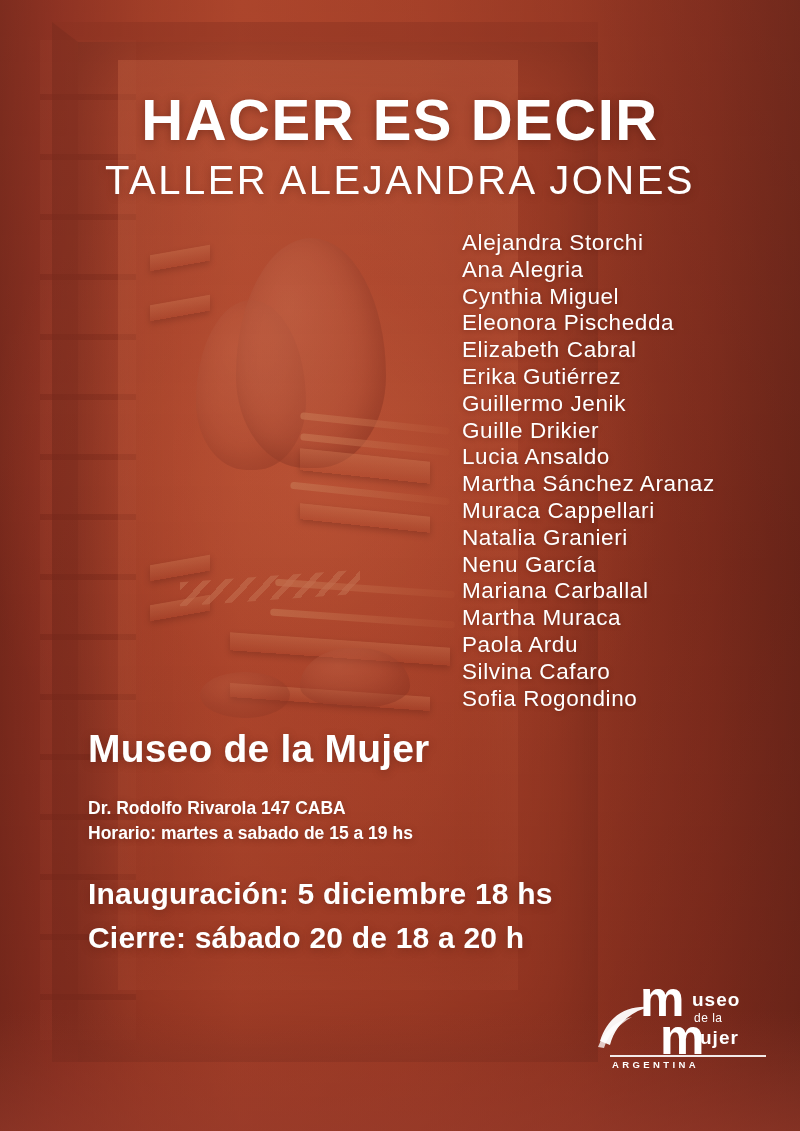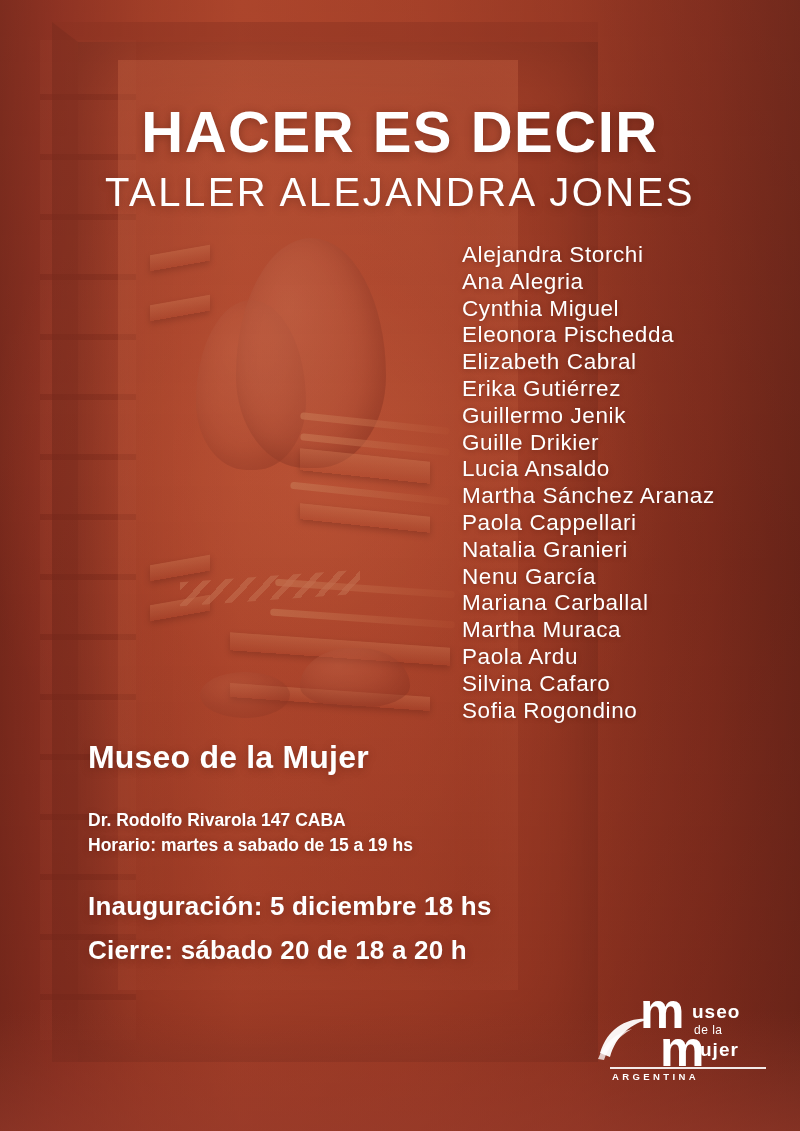--- a/index.html
+++ b/index.html
@@ -153,21 +153,20 @@
     left: 0; right: 0; bottom: 0;
     height: 120px;
     background: linear-gradient(180deg, rgba(158,64,46,0.0), rgba(152,60,44,0.55));
   }
 
   
   .content {
     position: absolute;
     inset: 0;
     color: #fff;
-    margin-top: 12px;
   }
 
   .title {
     position: absolute;
     left: 0; right: 0;
     top: 86px;
     text-align: center;
     font-size: 58px;
     font-weight: 700;
     letter-spacing: 1.5px;
@@ -192,40 +191,40 @@
     line-height: 26.8px;
     letter-spacing: 0.6px;
     text-shadow: 0 1px 5px rgba(80,24,14,0.40);
   }
   .artists div { white-space: nowrap; }
 
   .venue {
     position: absolute;
     left: 88px;
     top: 727px;
-    font-size: 32px;
+    font-size: 39px;
     font-weight: 700;
     letter-spacing: 0.2px;
     text-shadow: 0 2px 8px rgba(80,24,14,0.40);
   }
   .addr {
     position: absolute;
     left: 88px;
     top: 796px;
     font-size: 17.5px;
     font-weight: 700;
     line-height: 25px;
     text-shadow: 0 1px 6px rgba(80,24,14,0.40);
   }
 
   .dates {
     position: absolute;
     left: 88px;
     top: 872px;
-    font-size: 26px;
+    font-size: 30px;
     font-weight: 700;
     line-height: 44px;
     letter-spacing: 0.2px;
     text-shadow: 0 2px 8px rgba(80,24,14,0.40);
   }
 
   
   .logo {
     position: absolute;
     left: 596px;
@@ -349,21 +348,21 @@
       <div>Alejandra Storchi</div>
       <div>Ana Alegria</div>
       <div>Cynthia Miguel</div>
       <div>Eleonora Pischedda</div>
       <div>Elizabeth Cabral</div>
       <div>Erika Gutiérrez</div>
       <div>Guillermo Jenik</div>
       <div>Guille Drikier</div>
       <div>Lucia Ansaldo</div>
       <div>Martha Sánchez Aranaz</div>
-      <div>Paola Cappellari</div>
+      <div>Muraca Cappellari</div>
       <div>Natalia Granieri</div>
       <div>Nenu García</div>
       <div>Mariana Carballal</div>
       <div>Martha Muraca</div>
       <div>Paola Ardu</div>
       <div>Silvina Cafaro</div>
       <div>Sofia Rogondino</div>
     </div>
 
     <div class="venue">Museo de la Mujer</div>

